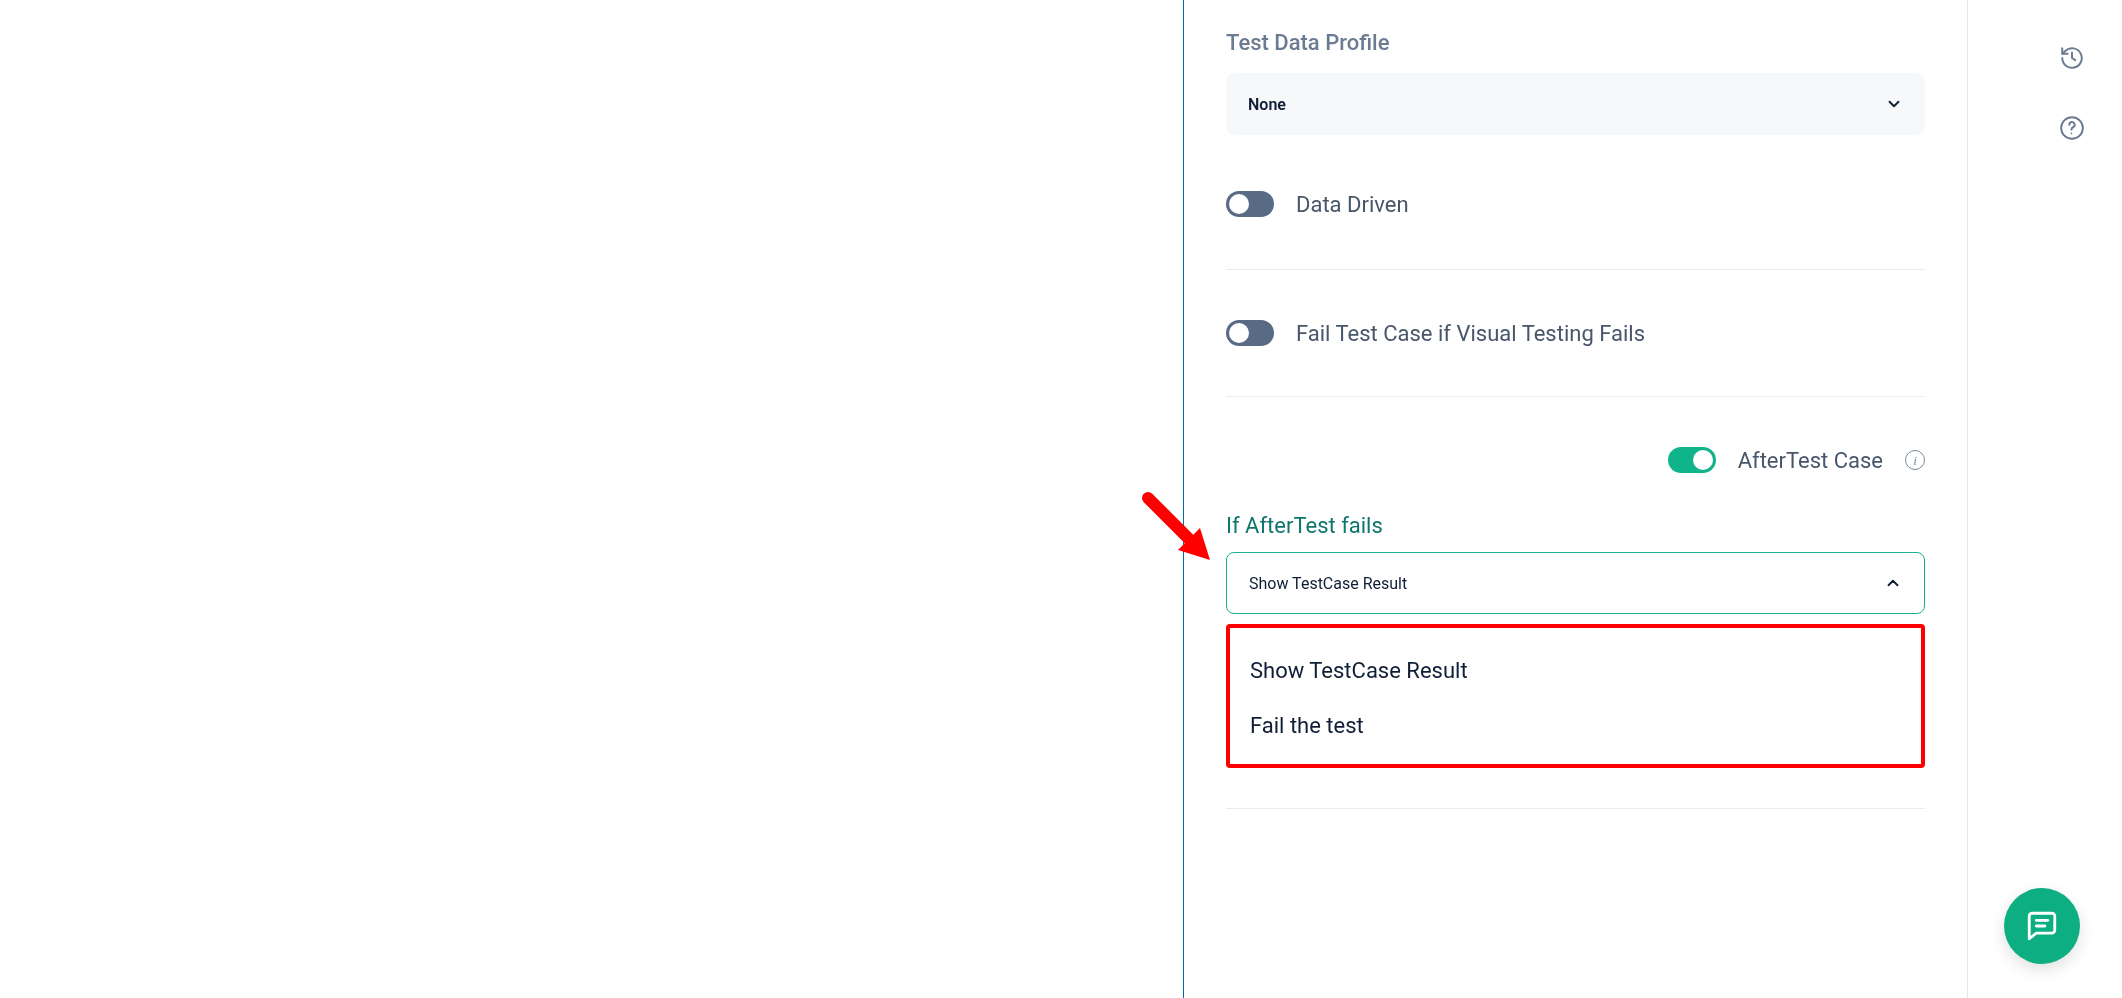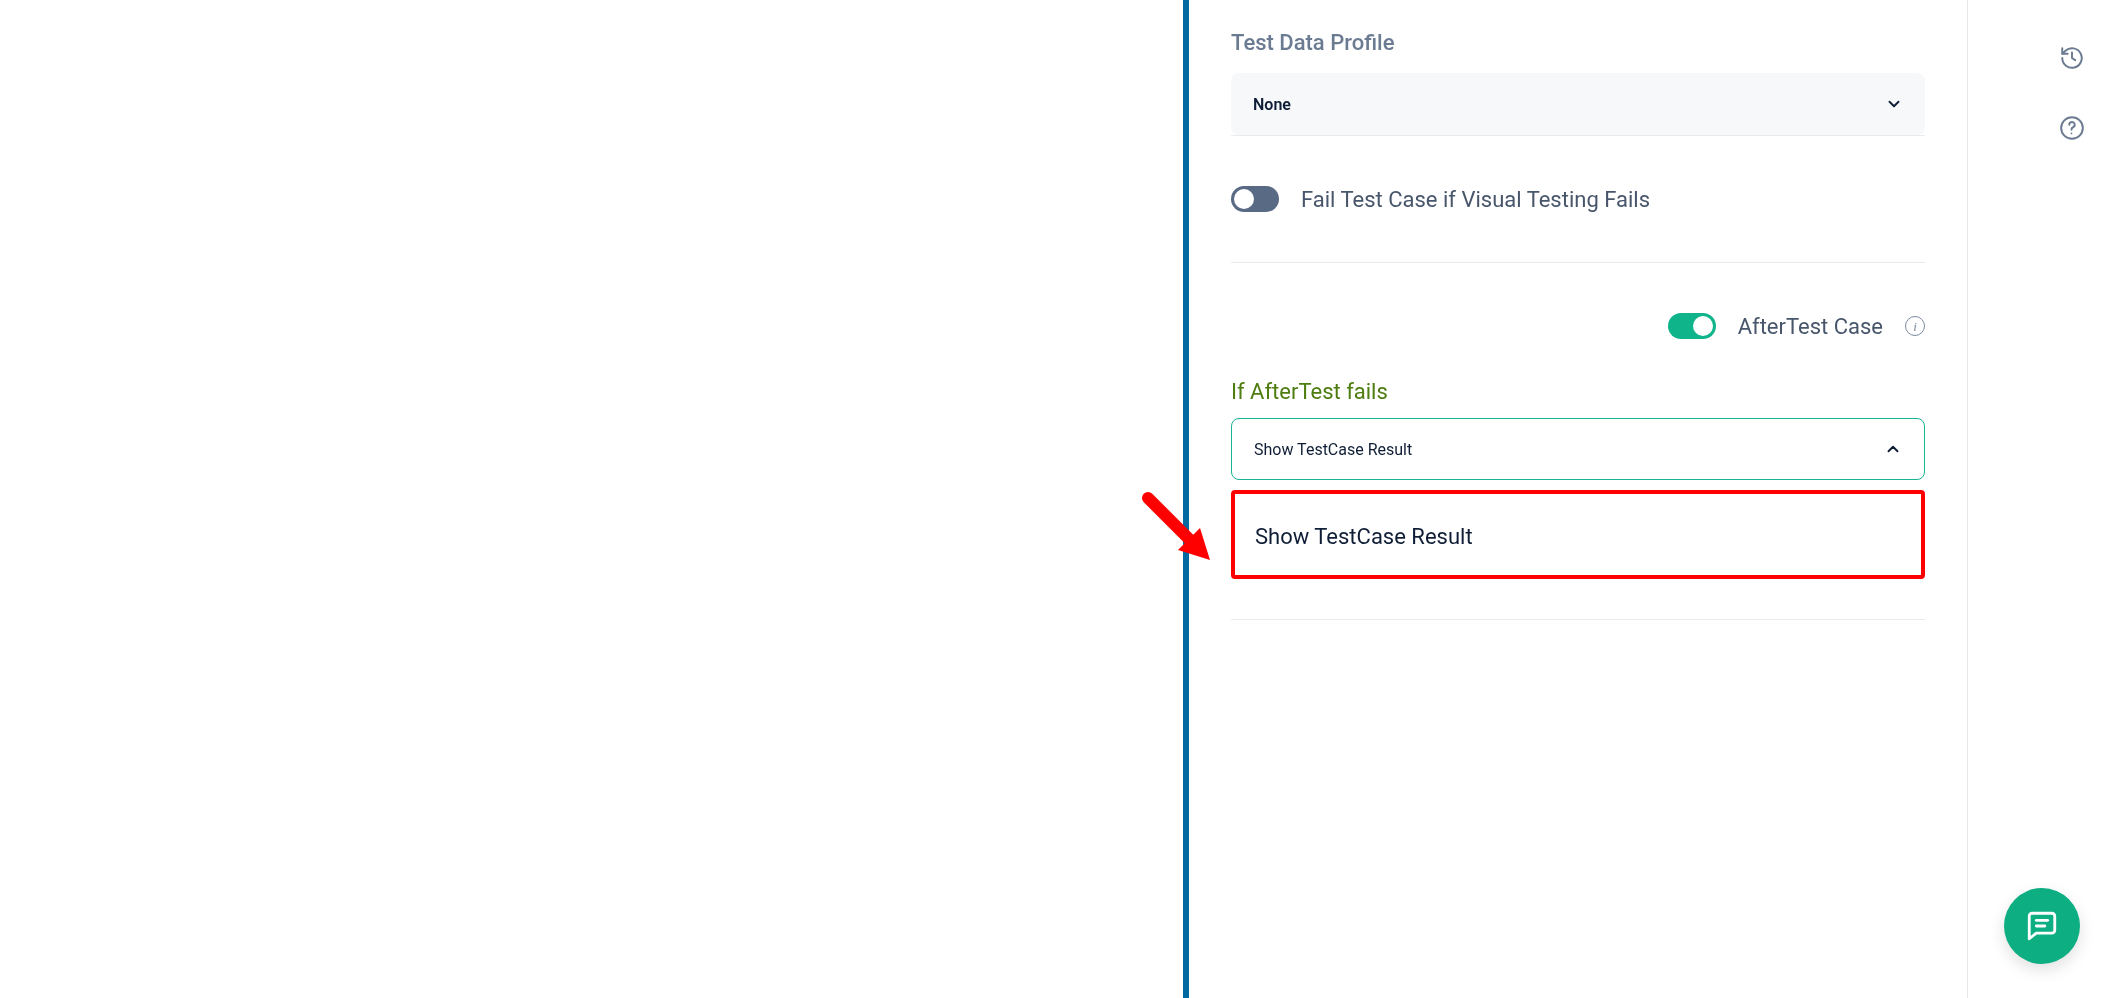--- a/index.html
+++ b/index.html
@@ -7,21 +7,21 @@
   .stage { position: relative; width: 2122px; height: 998px; }
 
   
   .panel {
     position: absolute;
     left: 1183px;
     top: 0;
     width: 785px;
     height: 998px;
     background: #fff;
-    border-left: 6px solid #0369a1;
+    border-left: 1px solid #0369a1;
     border-right: 1px solid #e5e7eb;
     padding: 30px 42px 0 42px;
   }
   .panel hr.sep { border: none; border-top: 1px solid #e9ecef; margin: 0; }
 
   .field-label {
     font-size: 22px;
     color: #6b7b91;
     font-weight: 500;
     margin-bottom: 18px;
@@ -85,21 +85,21 @@
   .info-icon {
     width: 20px; height: 20px; border: 1.5px solid #7a8aa0; border-radius: 50%;
     display: inline-flex; align-items: center; justify-content: center;
     font-size: 13px; color: #7a8aa0; font-style: italic; font-family: Georgia, serif;
     line-height: 1;
   }
 
   
   .subsection-label {
     font-size: 22px;
-    color: #4d7c0f;
+    color: #0f766e;
     margin-bottom: 14px;
   }
 
   .dropdown-open-list {
     margin-top: 10px;
     border: 4px solid #ff0000;
     border-radius: 4px;
     padding: 30px 0 26px 0;
   }
   .dropdown-open-list .option {
@@ -169,20 +169,26 @@
       <div class="select-box select-gray">
         <span>None</span>
         <span class="chevron">
           <svg viewBox="0 0 24 24" width="18" height="18" fill="none" stroke="#0f1e36" stroke-width="2.5" stroke-linecap="round" stroke-linejoin="round">
               <polyline points="6 9 12 15 18 9"></polyline>
             </svg>
         </span>
       </div>
     </div>
 
+    <div class="toggle-row first">
+      <div class="toggle">
+          <div class="knob"></div>
+        </div>
+      <span>Data Driven</span>
+    </div>
     <hr class="sep">
 
     <div class="toggle-row">
       <div class="toggle">
           <div class="knob"></div>
         </div>
       <span>Fail Test Case if Visual Testing Fails</span>
     </div>
     <hr class="sep">
 
@@ -199,20 +205,21 @@
       <div class="select-box select-outline">
         <span style="font-weight:400;">Show TestCase Result</span>
         <span class="chevron">
           <svg viewBox="0 0 24 24" width="18" height="18" fill="none" stroke="#0f1e36" stroke-width="2.5" stroke-linecap="round" stroke-linejoin="round">
               <polyline points="6 15 12 9 18 15"></polyline>
             </svg>
         </span>
       </div>
       <div class="dropdown-open-list">
         <div class="option">Show TestCase Result</div>
+        <div class="option">Fail the test</div>
       </div>
     </div>
 
   </div>
 
   <div class="right-tool-strip">
     <div class="tool-icon" title="History">
       <svg viewBox="0 0 24 24" width="26" height="26" fill="none" stroke="#6b7b91" stroke-width="1.8" stroke-linecap="round" stroke-linejoin="round">
         <path d="M3 12a9 9 0 1 0 3-6.7L3 8"></path>
         <polyline points="3 3 3 8 8 8"></polyline>

